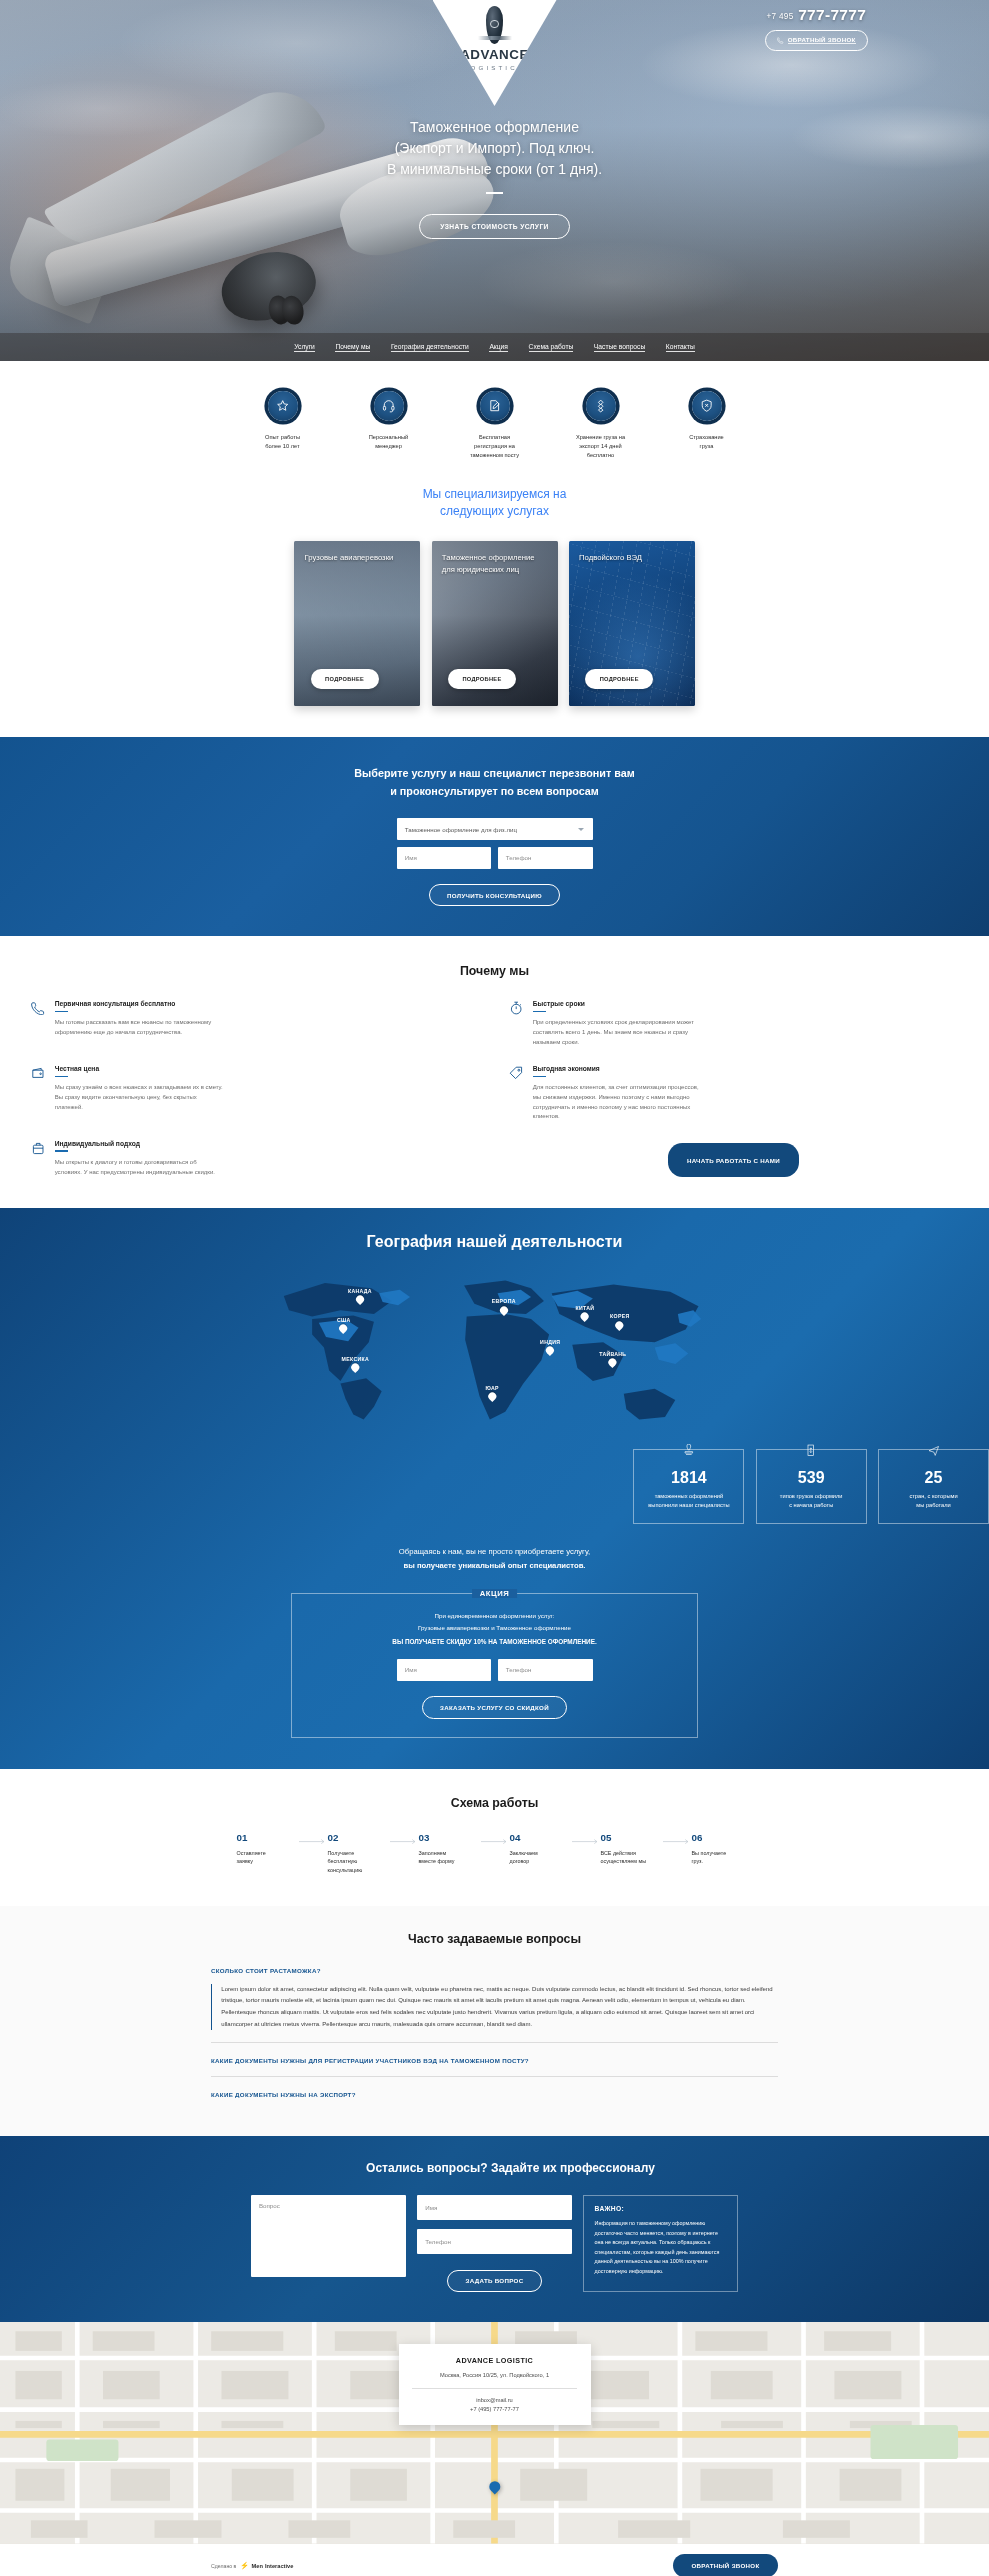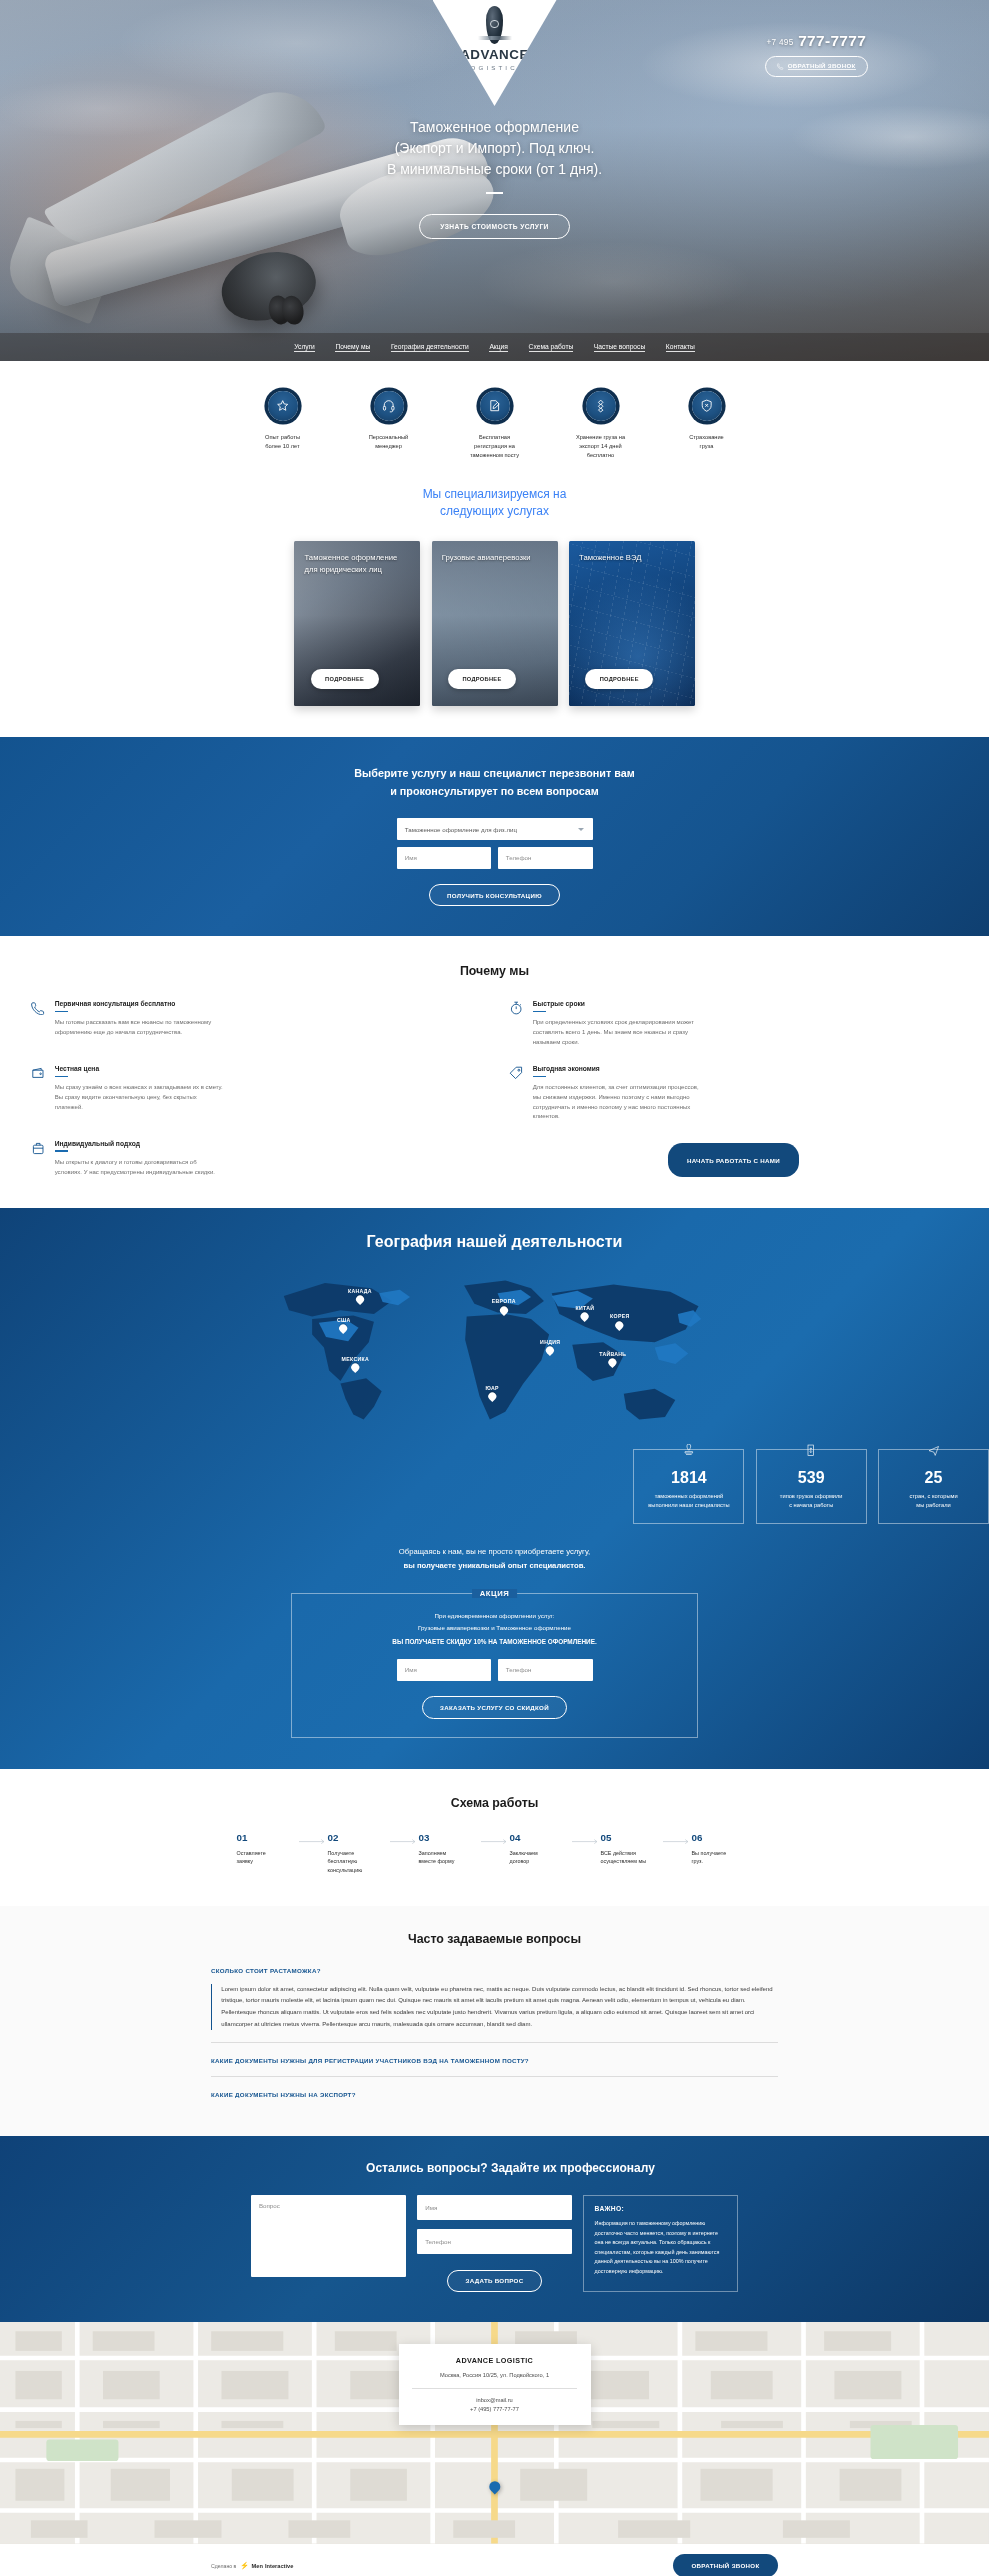--- a/index.html
+++ b/index.html
@@ -110,21 +110,21 @@
   }
   .logo-name {
     font-size: 13.4px; letter-spacing: 0.5px; color: #2a3845; font-weight: 700;
     font-family: "Liberation Sans", sans-serif;
   }
   .logo-sub {
     font-size: 6.2px; letter-spacing: 3.1px; color: #6b7886; margin-top: 1.5px;
   }
 
   .hero-phone {
-    position: absolute; right: 121px; top: 32px; z-index: 6; text-align: center;
+    position: absolute; right: 121px; top: 6px; z-index: 6; text-align: center;
     color: #fff;
   }
   .hero-phone .num { font-size: 15.5px; font-weight: 700; letter-spacing: 0.3px; text-shadow: 0 1px 3.1px rgba(0,0,0,.4); }
   .hero-phone .num .code { font-size: 8.2px; font-weight: 400; vertical-align: 1.5px; }
   .callback-btn {
     margin-top: 6.2px; display: inline-flex; align-items: center; gap: 4.1px;
     border: 1px solid #fff; border-radius: 15.5px; padding: 5.2px 11.3px;
     color: #fff; font-size: 6.2px; font-weight: 700; letter-spacing: 0.3px;
     background: rgba(255,255,255,.06); cursor: pointer;
   }
@@ -470,33 +470,33 @@
     </div>
   </div>
 </section>
 
 <section class="services">
   <h2 class="sec-title">
     <span>Мы специализируемся на</span><br>
     <span>следующих услугах</span>
   </h2>
   <div class="cards">
+    <div class="card c3">
+      <div class="bg"></div>
+      <h3>Грузовые авиаперевозки</h3>
+      <div class="more">ПОДРОБНЕЕ</div>
+    </div>
     <div class="card c2">
       <div class="bg"></div>
       <h3>Таможенное оформление для юридических лиц</h3>
       <div class="more">ПОДРОБНЕЕ</div>
     </div>
-    <div class="card c3">
-      <div class="bg"></div>
-      <h3>Грузовые авиаперевозки</h3>
-      <div class="more">ПОДРОБНЕЕ</div>
-    </div>
     <div class="card c4">
       <div class="bg"></div>
-      <h3>Таможенное ВЭД</h3>
+      <h3>Подвойского ВЭД</h3>
       <div class="more">ПОДРОБНЕЕ</div>
     </div>
   </div>
 </section>
 
 <section class="consult">
   <h2>
     <span>Выберите услугу и наш специалист перезвонит вам</span><br>
     <span>и проконсультирует по всем вопросам</span>
   </h2>

